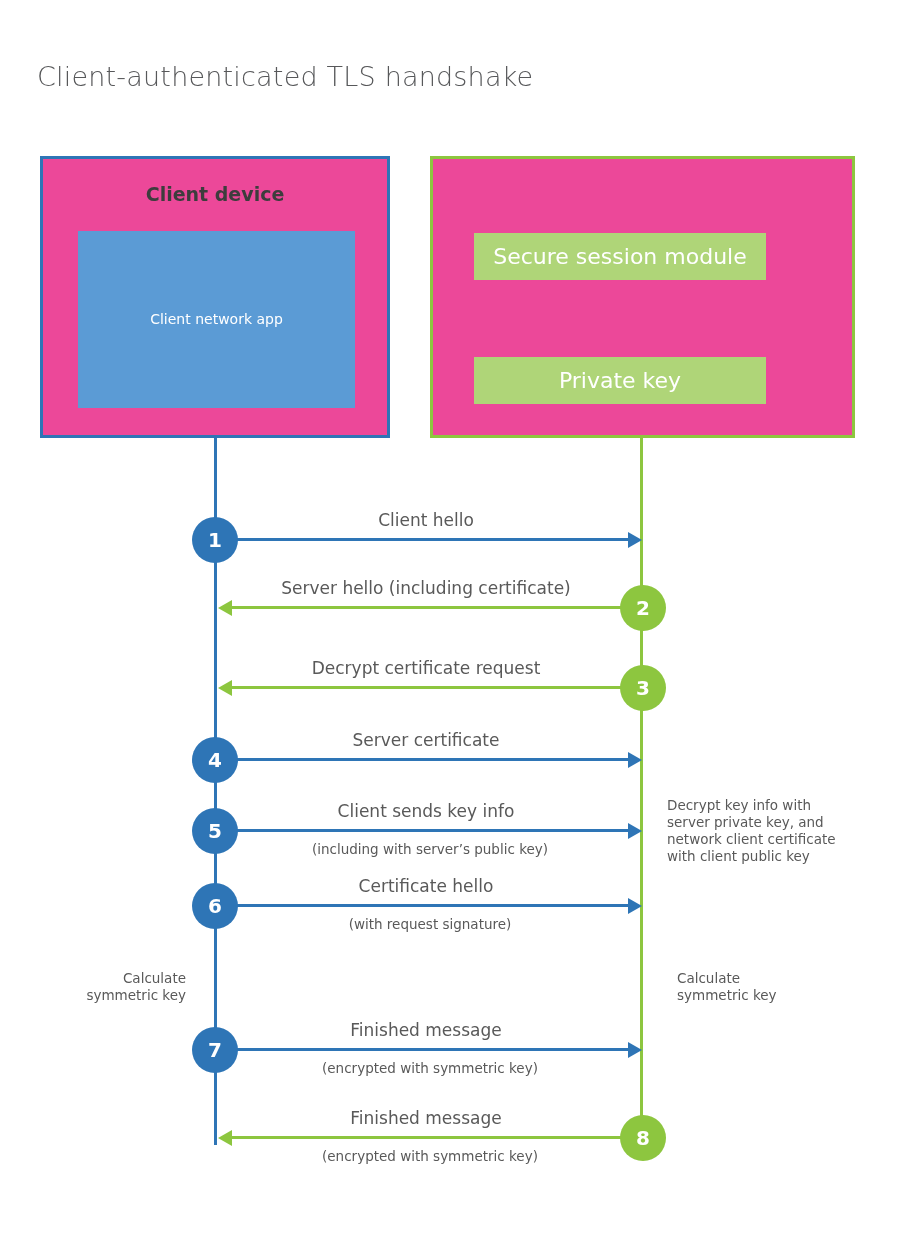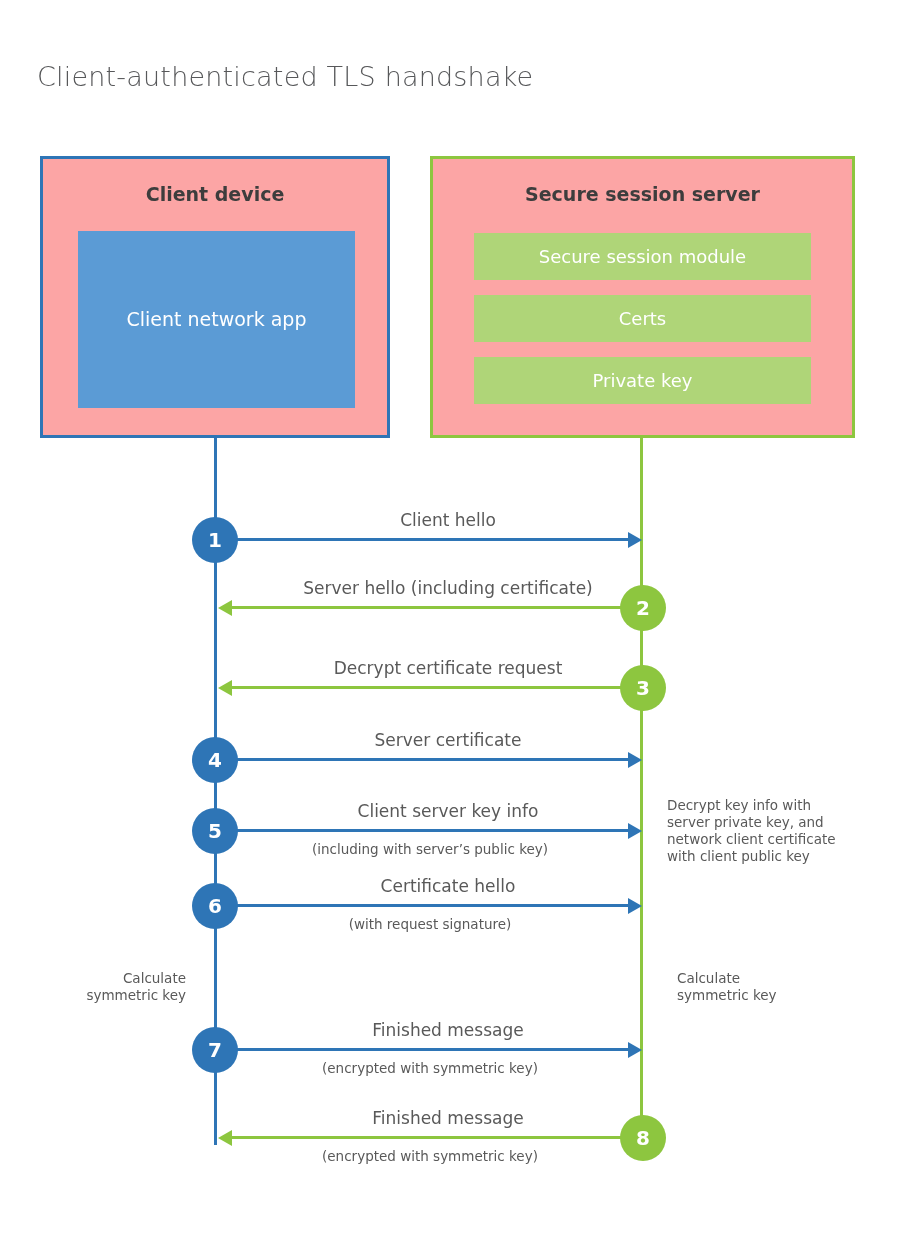--- a/index.html
+++ b/index.html
@@ -12,30 +12,30 @@
   }
   * { margin:0; padding:0; box-sizing:border-box; }
   html,body { background:#ffffff; }
   body { font-family:"DejaVu Sans","Liberation Sans",sans-serif; }
   .page { position:relative; width:900px; height:1256px; background:#fff; overflow:hidden;margin-top:33px; }
 
   .title { position:absolute; left:37px; top:28px; font-size:27px; font-weight:300;
            color:#57585a; letter-spacing:0.2px; }
 
   
-  .actor { position:absolute; top:123px; height:282px; background:#fca5a5; }
+  .actor { position:absolute; top:123px; height:282px; background:#ec4899; }
   .actor.client { left:40px;  width:350px; border:3px solid var(--blue); }
   .actor.server { left:430px; width:425px; border:3px solid var(--green); }
   .actor-title { position:absolute; top:24px; left:0; right:0; text-align:center;
                  font-size:19px; font-weight:bold; color:var(--heading); }
   .inner-box { position:absolute; left:35px; top:72px; width:277px; height:177px;
                background:var(--blue-fill); display:flex; align-items:center; justify-content:center;
-               text-align:center; color:#fff; font-size:19px; line-height:1.45; padding:0 40px; }
-  .bar { position:absolute; left:41px; width:337px; height:47px; background:var(--green-fill);
-         display:flex; align-items:center; justify-content:center; color:#fff; font-size:18px; }
+               text-align:center; color:#fff; font-size:14px; line-height:1.45; padding:0 40px; }
+  .bar { position:absolute; left:41px; width:292px; height:47px; background:var(--green-fill);
+         display:flex; align-items:center; justify-content:center; color:#fff; font-size:22px; }
   .bar.b0 { top:74px; } .bar.b1 { top:136px; } .bar.b2 { top:198px; }
 
   
   .lifeline { position:absolute; width:3px; top:405px; }
   .lifeline.client { left:214px; height:707px; background:var(--blue); }
   .lifeline.server { left:640px; height:700px; background:var(--green); }
 
   
   .p1 { --cy:507px; } .p2 { --cy:575px; } .p3 { --cy:655px; } .p4 { --cy:727px; }
   .p5 { --cy:798px; } .p6 { --cy:873px; } .p7 { --cy:1017px; } .p8 { --cy:1105px; }
@@ -47,21 +47,21 @@
   .from-server .circle { left:620px; background:var(--green); }
 
   .arrow { position:absolute; height:3px; top:calc(var(--cy) - 2px); z-index:2; }
   .from-client .arrow { left:217px; width:412px; background:var(--blue); }
   .from-client .arrow::after { content:''; position:absolute; right:-13px; top:-6.5px;
       border-left:14px solid var(--blue); border-top:8px solid transparent; border-bottom:8px solid transparent; }
   .from-server .arrow { left:231px; width:410px; background:var(--green); }
   .from-server .arrow::after { content:''; position:absolute; left:-13px; top:-6.5px;
       border-right:14px solid var(--green); border-top:8px solid transparent; border-bottom:8px solid transparent; }
 
-  .msg-label { position:absolute; left:248px; width:400px; text-align:center;
+  .msg-label { position:absolute; left:226px; width:400px; text-align:center;
                top:calc(var(--cy) - 30px); font-size:17px; color:var(--text); }
   .msg-sub   { position:absolute; left:230px; width:400px; text-align:center;
                top:calc(var(--cy) + 10px); font-size:13.5px; color:var(--text); }
 
   .note { position:absolute; font-size:13.5px; line-height:1.25; color:var(--text); }
   .note.decrypt { left:667px; top:764px; width:172px; text-align:left; }
   .note.calc-left  { left:66px;  top:937px; width:120px; text-align:right; }
   .note.calc-right { left:677px; top:937px; width:120px; text-align:left; }
 </style>
 </head>
@@ -70,23 +70,21 @@
 <div class="page">
 
   <div class="title">Client-authenticated TLS handshake</div>
 
   <div class="actor client">
     <div class="actor-title">Client device</div>
     <div class="inner-box">Client network app</div>
   </div>
 
   <div class="actor server">
-    <div class="actor-title">Secure session server</div>
     <div class="bar b0">Secure session module</div>
-    <div class="bar b1">Certs</div>
     <div class="bar b2">Private key</div>
   </div>
 
   <div class="lifeline client"></div>
   <div class="lifeline server"></div>
 
   <div class="step p1 from-client">
     <div class="arrow"></div>
     <div class="circle">1</div>
     <div class="msg-label">Client hello</div>
@@ -106,21 +104,21 @@
 
   <div class="step p4 from-client">
     <div class="arrow"></div>
     <div class="circle">4</div>
     <div class="msg-label">Server certificate</div>
   </div>
 
   <div class="step p5 from-client">
     <div class="arrow"></div>
     <div class="circle">5</div>
-    <div class="msg-label">Client server key info</div>
+    <div class="msg-label">Client sends key info</div>
     <div class="msg-sub">(including with server’s public key)</div>
   </div>
 
   <div class="step p6 from-client">
     <div class="arrow"></div>
     <div class="circle">6</div>
     <div class="msg-label">Certificate hello</div>
     <div class="msg-sub">(with request signature)</div>
   </div>
 

